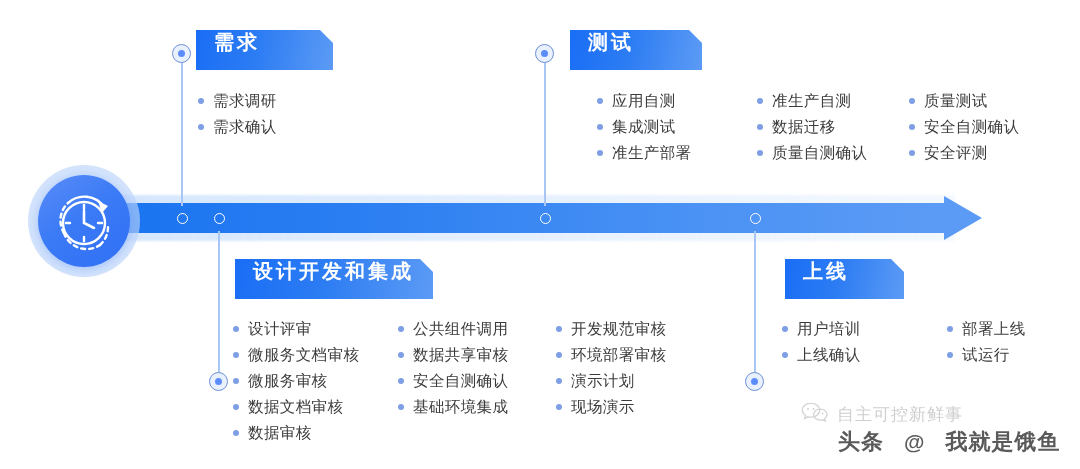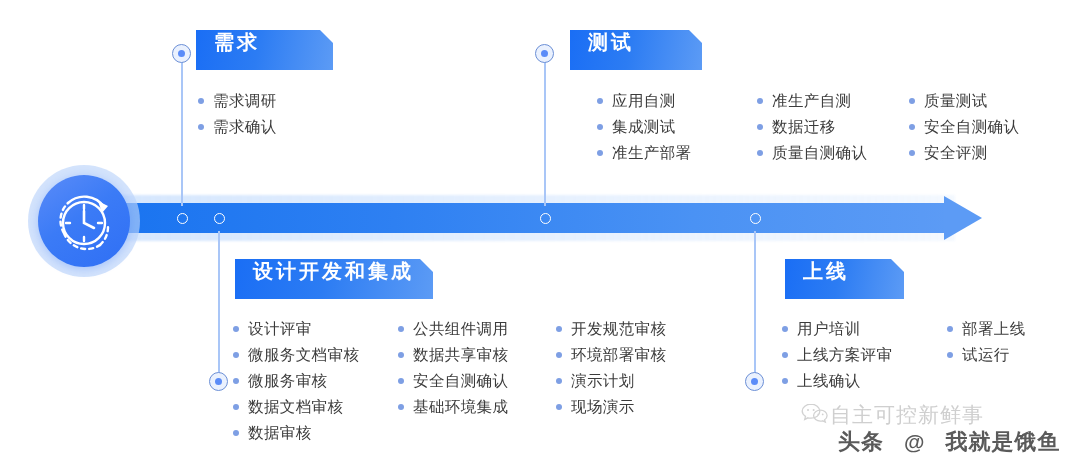--- a/index.html
+++ b/index.html
@@ -80,22 +80,22 @@
     height:26px;white-space:nowrap;letter-spacing:.4px;
   }
   .bullet{
     width:6px;height:6px;border-radius:50%;background:#7E9FE4;
     margin-right:9px;flex:0 0 auto;
   }
 
   
   .wm-light{
     position:absolute;left:800px;top:401px;
-    display:flex;align-items:center;
-    color:#CFCFCF;font-size:21px;letter-spacing:1px;white-space:nowrap;
+    display:flex;align-items:center;gap:7px;
+    color:#CFCFCF;font-size:17px;letter-spacing:1px;white-space:nowrap;
   }
   .wm-bold{
     position:absolute;left:838px;top:427px;
     display:flex;align-items:center;gap:20px;
     color:#5A5A5A;font-size:22px;font-weight:bold;letter-spacing:1px;white-space:nowrap;
   }
   .wm-at{font-size:21px;font-weight:bold;}
 </style>
 </head>
 <body>
@@ -270,24 +270,20 @@
     <span class="banner-title">上线</span>
   </div>
   <div class="cols" style="left:782px;top:316px">
     <div class="col" style="width:165px">
       <div class="item">
         <span class="bullet"></span>
         <span>用户培训</span>
       </div>
       <div class="item">
         <span class="bullet"></span>
-        <span>上线方案评审</span>
-      </div>
-      <div class="item">
-        <span class="bullet"></span>
         <span>上线确认</span>
       </div>
     </div>
     <div class="col" style="width:120px">
       <div class="item">
         <span class="bullet"></span>
         <span>部署上线</span>
       </div>
       <div class="item">
         <span class="bullet"></span>

